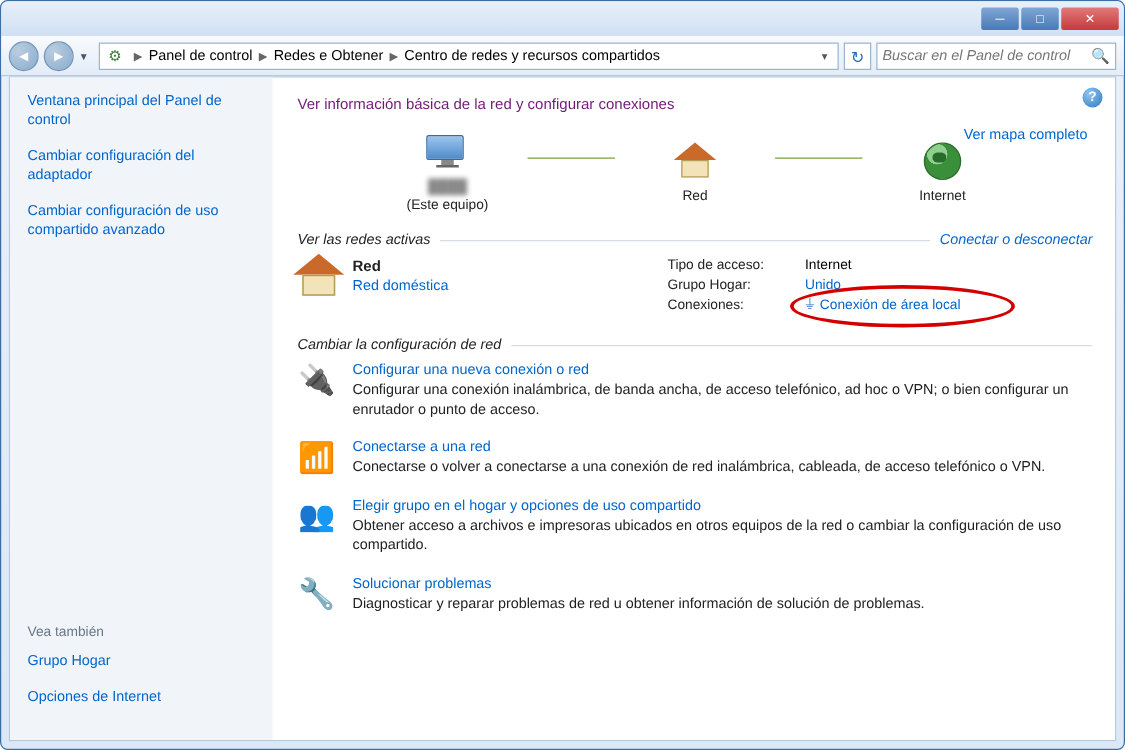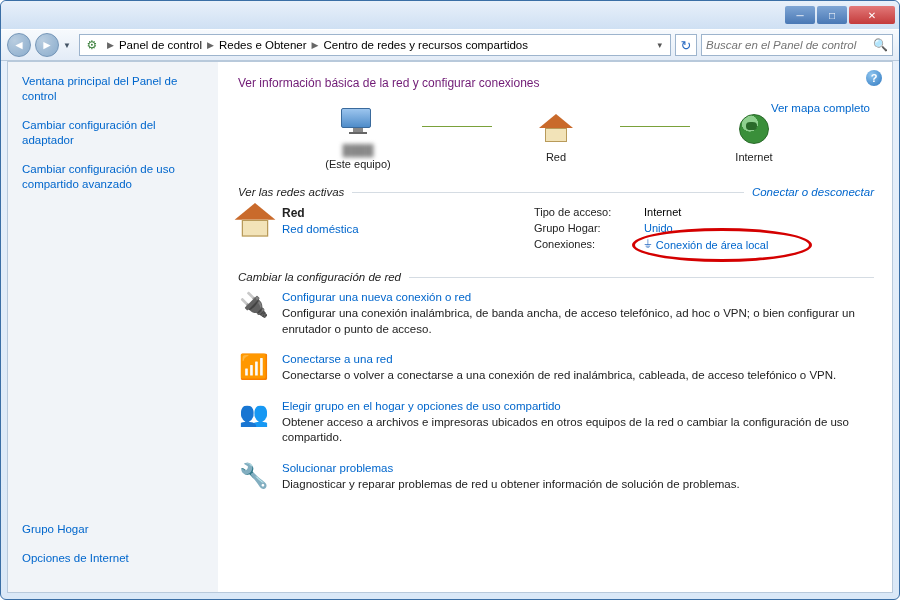--- a/index.html
+++ b/index.html
@@ -109,20 +109,21 @@
     </div>
   </div>
 
   <div class="body">
 
     <div class="sidebar">
       <a>Ventana principal del Panel de control</a>
       <a>Cambiar configuración del adaptador</a>
       <a>Cambiar configuración de uso compartido avanzado</a>
       <div class="spacer"></div>
+      <div class="see-also">Vea también</div>
       <a>Grupo Hogar</a>
       <a>Opciones de Internet</a>
     </div>
 
     <div class="main">
       <div class="help-icon">?</div>
       <h1>Ver información básica de la red y configurar conexiones</h1>
 
       <div class="map-row">
         <span class="map-link">Ver mapa completo</span>

